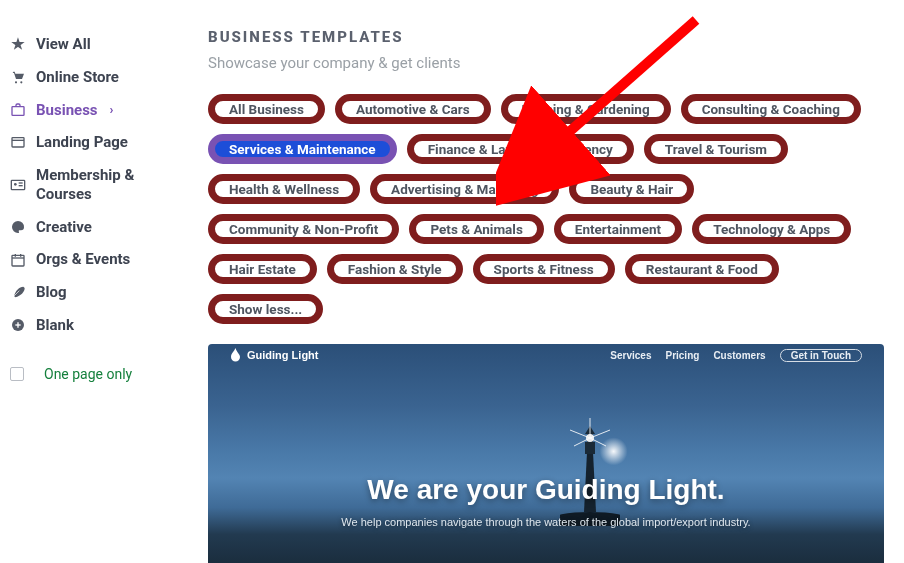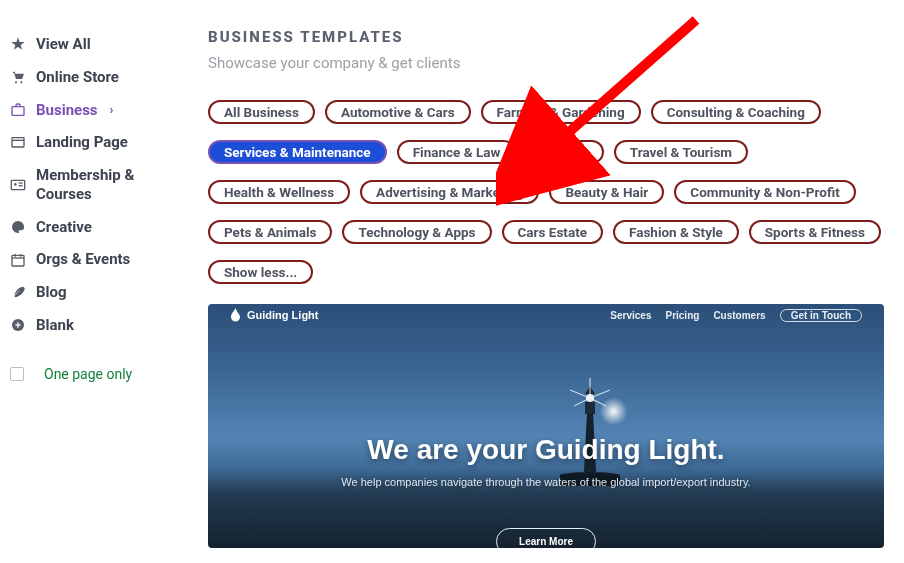--- a/index.html
+++ b/index.html
@@ -79,31 +79,30 @@
   .chips {
     margin-top: 22px;
     display: flex;
     flex-wrap: wrap;
     gap: 10px 10px;
     max-width: 680px;
   }
   .chip {
     display: inline-flex;
     align-items: center;
-    height: 24px;
+    height: 30px;
     padding: 0 14px;
-    border: 2px solid #7f1d1d;
+    border: 7px solid #7f1d1d;
     border-radius: 16px;
     background: #fff;
     color: #4f5560;
     font-size: 13.5px;
     font-weight: 700;
     cursor: pointer;
     white-space: nowrap;
-    margin-top: 6px;
   }
   .chip.active {
     background: #1d4ed8;
     border-color: #7952b3;
     color: #fff;
   }
 
   
   .preview {
     margin-top: 20px;
@@ -296,24 +295,26 @@
         <span class="chip">Consulting &amp; Coaching</span>
         <span class="chip active">Services &amp; Maintenance</span>
         <span class="chip">Finance &amp; Law</span>
         <span class="chip">Agency</span>
         <span class="chip">Travel &amp; Tourism</span>
         <span class="chip">Health &amp; Wellness</span>
         <span class="chip">Advertising &amp; Marketing</span>
         <span class="chip">Beauty &amp; Hair</span>
         <span class="chip">Community &amp; Non-Profit</span>
         <span class="chip">Pets &amp; Animals</span>
+        <span class="chip">Entertainment</span>
         <span class="chip">Technology &amp; Apps</span>
-        <span class="chip">Cars Estate</span>
+        <span class="chip">Hair Estate</span>
         <span class="chip">Fashion &amp; Style</span>
         <span class="chip">Sports &amp; Fitness</span>
+        <span class="chip">Restaurant &amp; Food</span>
         <span class="chip">Show less...</span>
       </div>
 
     <div class="preview">
       <div class="topbar">
         <span class="brand">
           <svg width="11" height="14" viewBox="0 0 11 14" fill="#fff">
               <path d="M5.5 0C4 4 1 5 1 9a4.5 4.5 0 0 0 9 0C10 6 7 5 5.5 0z"></path>
             </svg>
           <span>Guiding Light</span>

